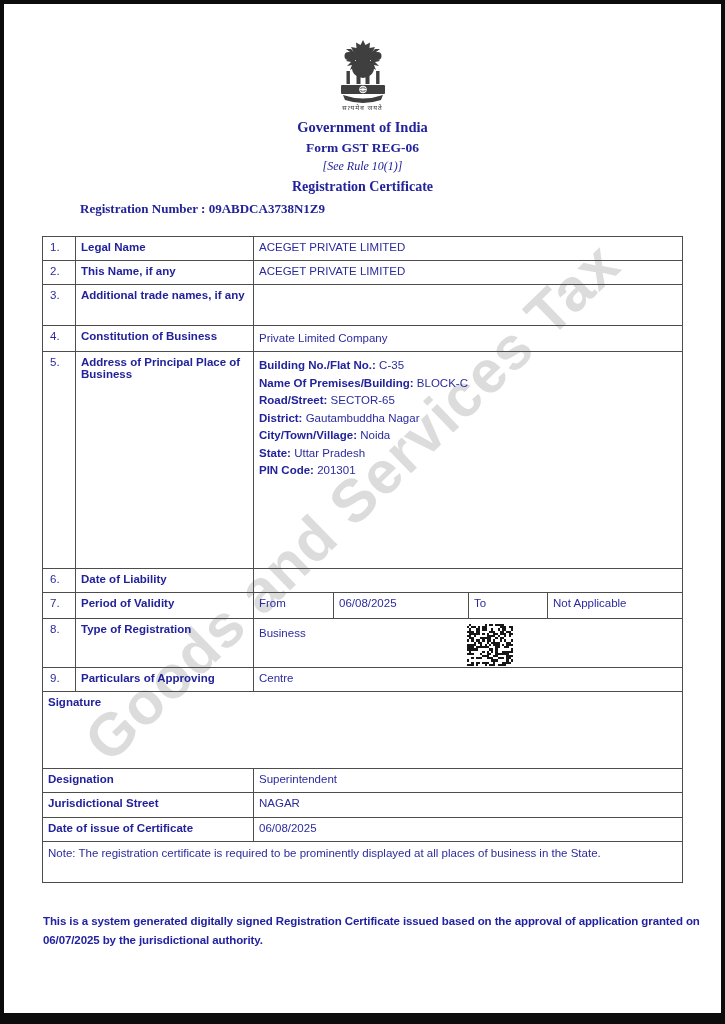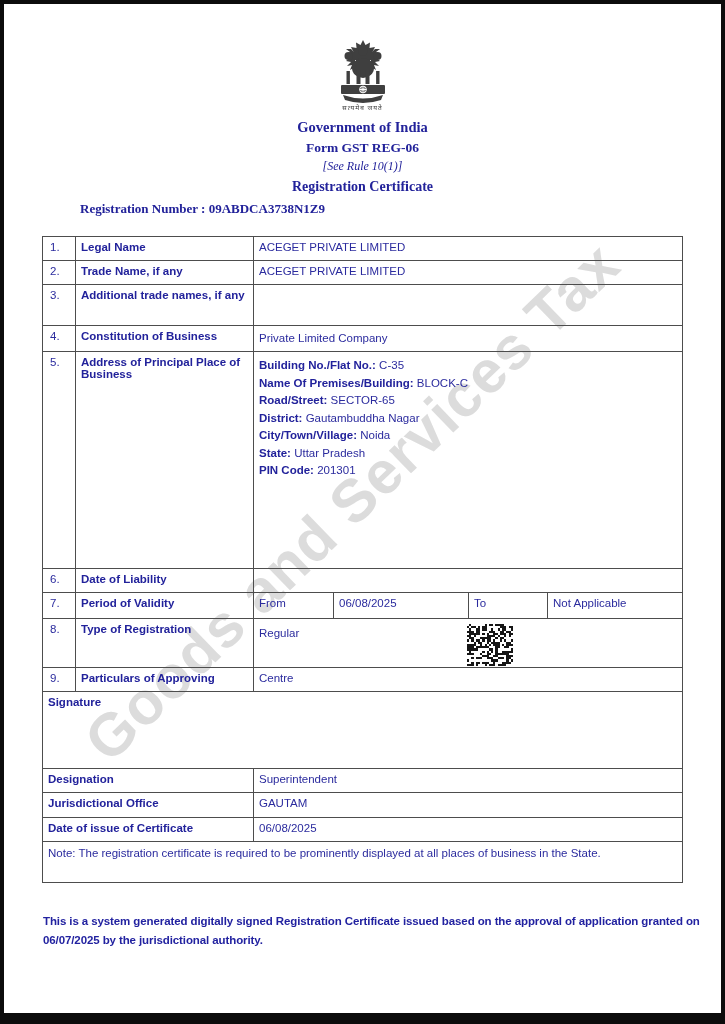--- a/index.html
+++ b/index.html
@@ -113,21 +113,21 @@
   <div class="tbl">
 
     <div class="row h24">
       <div class="c num">1.</div>
       <div class="c lbl">Legal Name</div>
       <div class="c val">ACEGET PRIVATE LIMITED</div>
     </div>
 
     <div class="row h24">
       <div class="c num">2.</div>
-      <div class="c lbl">Trade Name, if any</div>
+      <div class="c lbl">This Name, if any</div>
       <div class="c val">ACEGET PRIVATE LIMITED</div>
     </div>
 
     <div class="row h41">
       <div class="c num">3.</div>
       <div class="c lbl">Additional trade names, if any</div>
       <div class="c val"></div>
     </div>
 
     <div class="row h26">
@@ -164,21 +164,21 @@
         <div class="pcell">06/08/2025</div>
         <div class="pcell">To</div>
         <div class="pcell">Not Applicable</div>
       </div>
     </div>
 
     <div class="row h49">
       <div class="c num">8.</div>
       <div class="c lbl">Type of Registration</div>
       <div class="c val regcell">
-        <span>Regular</span>
+        <span>Business</span>
         <div class="qr">
             <i style="background: rgb(255, 255, 255);"></i>
             <i style="background: rgb(22, 22, 22);"></i>
             <i style="background: rgb(255, 255, 255);"></i>
             <i style="background: rgb(255, 255, 255);"></i>
             <i style="background: rgb(255, 255, 255);"></i>
             <i style="background: rgb(255, 255, 255);"></i>
             <i style="background: rgb(255, 255, 255);"></i>
             <i style="background: rgb(255, 255, 255);"></i>
             <i style="background: rgb(22, 22, 22);"></i>
@@ -586,22 +586,22 @@
       <div class="c lbl" style="border-right:none">Signature</div>
     </div>
 
 
     <div class="row2 h24">
       <div class="c lbl">Designation</div>
       <div class="c val">Superintendent</div>
     </div>
 
     <div class="row2 h25">
-      <div class="c lbl">Jurisdictional Office</div>
-      <div class="c val">GAUTAM</div>
+      <div class="c lbl">Jurisdictional Street</div>
+      <div class="c val">NAGAR</div>
     </div>
 
     <div class="row2 h24">
       <div class="c lbl">Date of issue of Certificate</div>
       <div class="c val">06/08/2025</div>
     </div>
 
     <div class="row1">
       <div class="c notecell">Note: The registration certificate is required to be prominently displayed at all places of business in the State.</div>
     </div>

